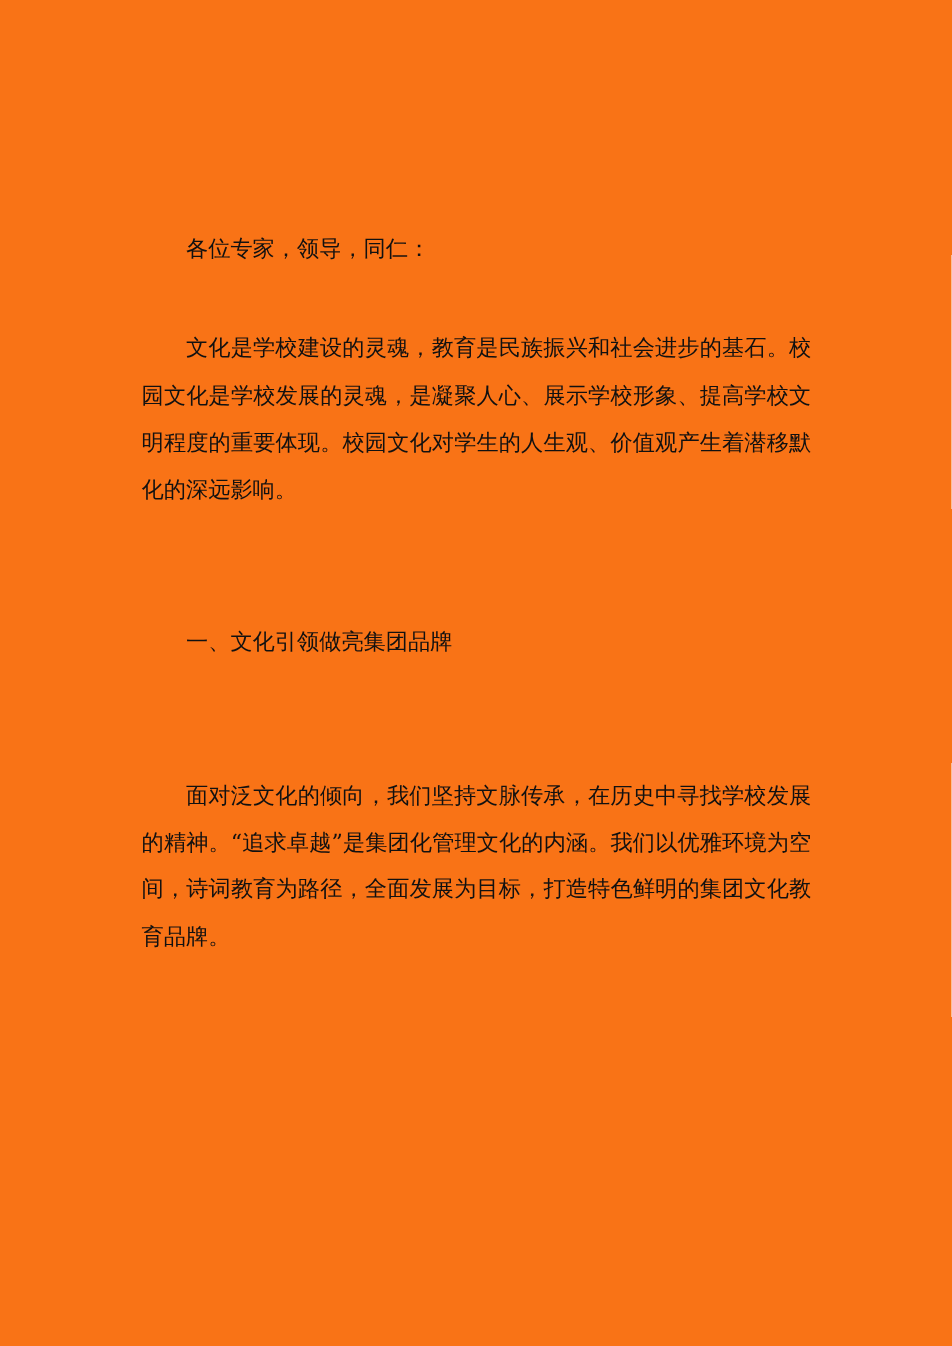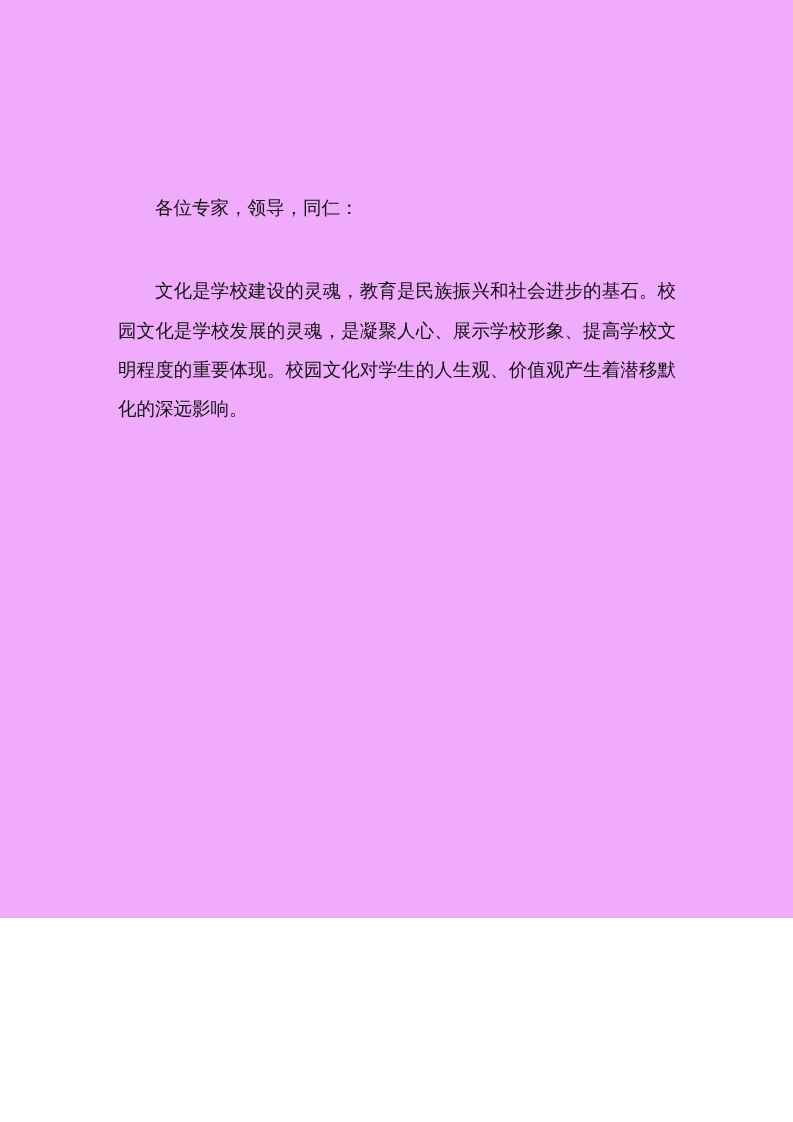--- a/index.html
+++ b/index.html
@@ -1,34 +1,36 @@
 <!DOCTYPE html>
 <html><head>
 <meta charset="utf-8">
 <style>
   html, body { margin: 0; padding: 0; background: #ffffff; }
   body { width: 793px; height: 1122px; position: relative; overflow: hidden; }
   .page {
-    position: absolute; left: 0; top: 0; width: 793px; height: 918px; background: #f0abfc;
+    position: absolute; left: 0; top: 0; width: 793px; height: 1122px; background: #f97316;
   }
   .content {
     position: absolute; left: 118px; top: 188px; width: 558px;
     font-family: "DejaVu Serif", "Liberation Serif", serif;
     font-size: 18.5px; color: #111; line-height: 39.3px;
     text-align: justify; letter-spacing: 0px;
   }
   .para { margin: 0; text-indent: 37px; }
   .gap { height: 44px; }
 </style>
 </head>
 <body>
 
 <div class="page">
   <div class="content">
     <p class="para">各位专家，领导，同仁：</p>
     <div class="gap"></div>
     <p class="para">文化是学校建设的灵魂，教育是民族振兴和社会进步的基石。校园文化是学校发展的灵魂，是凝聚人心、展示学校形象、提高学校文明程度的重要体现。校园文化对学生的人生观、价值观产生着潜移默化的深远影响。</p>
     <div class="gap"></div>
     <div class="gap"></div>
+    <p class="para">一、文化引领做亮集团品牌</p>
     <div class="gap"></div>
     <div class="gap"></div>
+    <p class="para">面对泛文化的倾向，我们坚持文脉传承，在历史中寻找学校发展的精神。“追求卓越”是集团化管理文化的内涵。我们以优雅环境为空间，诗词教育为路径，全面发展为目标，打造特色鲜明的集团文化教育品牌。</p>
   </div>
 </div>
 
 </body></html>

